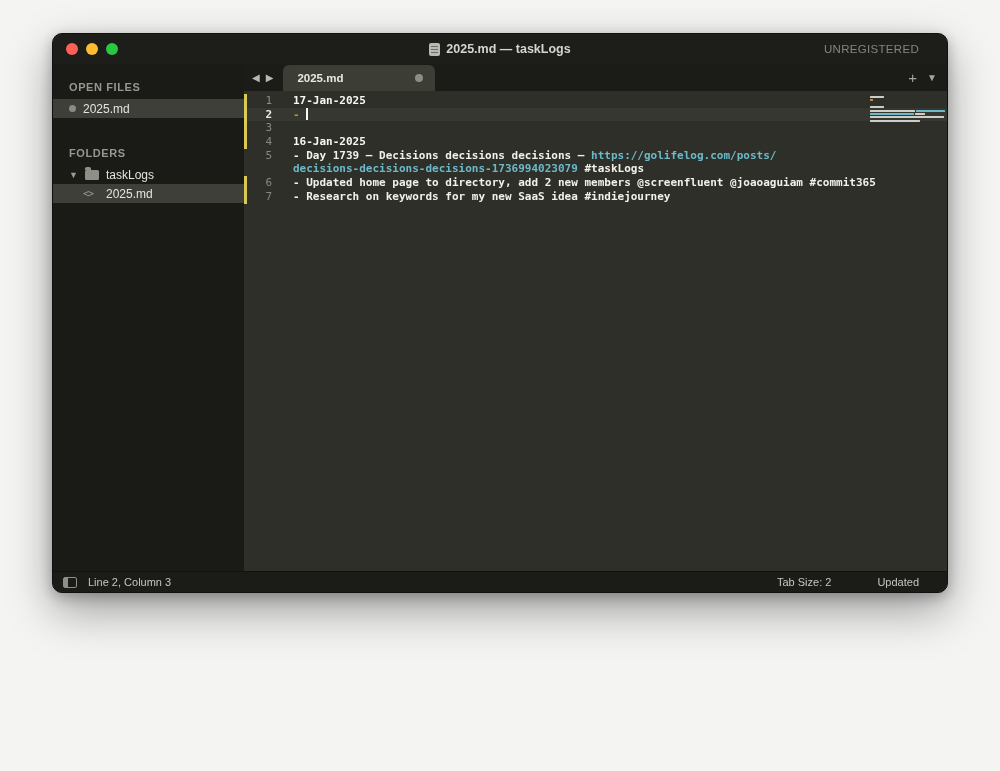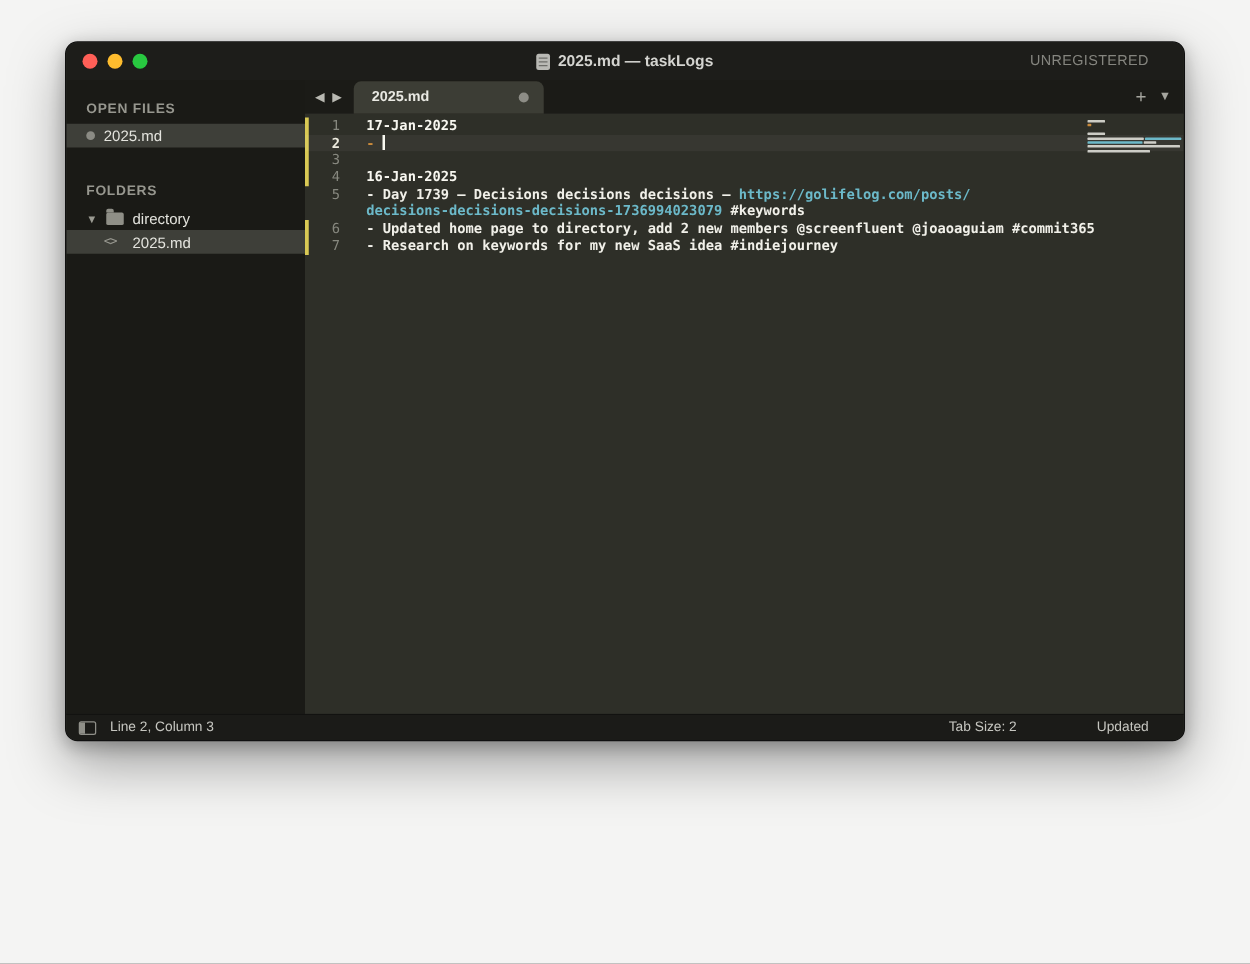--- a/index.html
+++ b/index.html
@@ -140,21 +140,21 @@
   }
   .panel-toggle {
     width:14px; height:11px; border:1.5px solid #8f8f88; border-radius:2px;
     position:relative; margin-right:11px;
   }
   .panel-toggle:before {
     content:""; position:absolute; left:0; top:0; bottom:0; width:4px;
     background:#8f8f88;
   }
   .status-left { display:flex; align-items:center;text-align:center; }
-  .status-right { margin-left:auto; display:flex; gap:64px; }
+  .status-right { margin-left:auto; display:flex; gap:46px; }
 </style>
 </head>
 <body>
 
 <div class="window">
 
   <div class="titlebar">
     <div class="traffic">
       <span class="light red"></span>
       <span class="light yellow"></span>
@@ -173,21 +173,21 @@
       <div class="side-header">OPEN FILES</div>
       <div class="side-row selected">
         <span class="mod-dot"></span>
         <span>2025.md</span>
       </div>
       <div class="sidebar-gap"></div>
       <div class="side-header">FOLDERS</div>
       <div class="side-row">
         <span class="disclosure">▼</span>
         <span class="folder-icon"></span>
-        <span>directory</span>
+        <span>taskLogs</span>
       </div>
       <div class="side-row selected indent-1">
         <span class="code-file-icon">&lt;&gt;</span>
         <span>2025.md</span>
       </div>
     </div>
 
     <div class="rightcol">
       <div class="tabbar">
         <div class="tab-arrows">
@@ -223,21 +223,21 @@
             <div class="code-row">
               <span class="gutter-num">4</span>
               <span class="line-content"><span class="seg-heading">16-Jan-2025</span></span>
             </div>
             <div class="code-row">
               <span class="gutter-num">5</span>
               <span class="line-content"><span class="seg-plain">- Day 1739 – Decisions decisions decisions – </span><span class="seg-link">https://golifelog.com/posts/</span></span>
             </div>
             <div class="code-row">
               <span class="gutter-num"></span>
-              <span class="line-content"><span class="seg-link">decisions-decisions-decisions-1736994023079</span><span class="seg-plain"> #keywords</span></span>
+              <span class="line-content"><span class="seg-link">decisions-decisions-decisions-1736994023079</span><span class="seg-plain"> #taskLogs</span></span>
             </div>
             <div class="code-row">
               <span class="gutter-num">6</span>
               <span class="line-content"><span class="seg-plain">- Updated home page to directory, add 2 new members @screenfluent @joaoaguiam #commit365</span></span>
             </div>
             <div class="code-row">
               <span class="gutter-num">7</span>
               <span class="line-content"><span class="seg-plain">- Research on keywords for my new SaaS idea #indiejourney</span></span>
             </div>
           </div>

